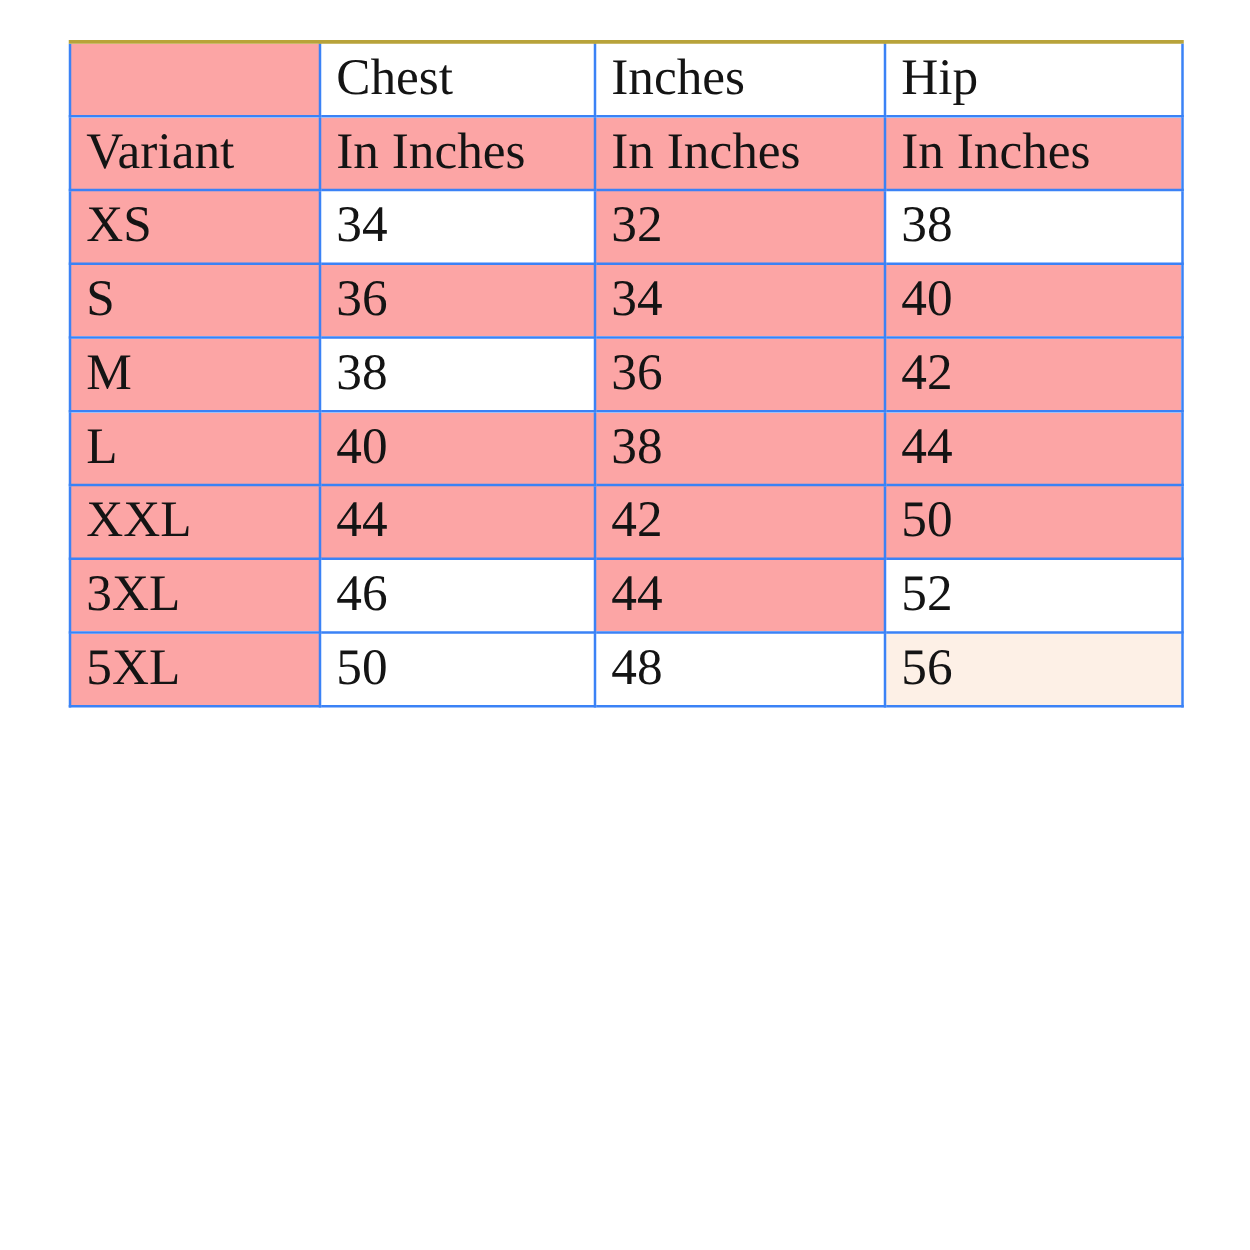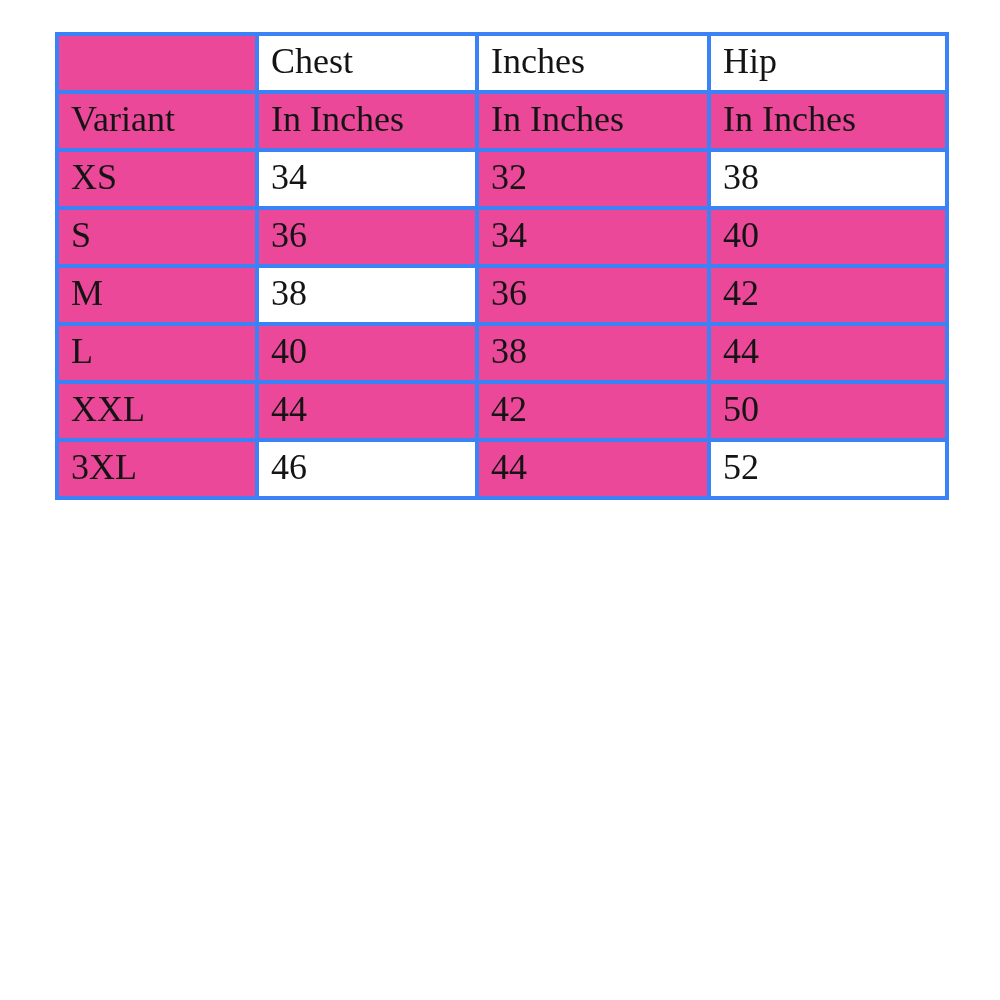--- a/index.html
+++ b/index.html
@@ -26,39 +26,39 @@
     top: 32px;
     width: 890px;
   }
   table.size-chart {
     border-collapse: collapse;
     width: 890px;
     table-layout: fixed;
     border-top: 3px solid #b8a33a;
   }
   table.size-chart td {
-    border: 4px solid #3b82f6;
+    border: 2px solid #3b82f6;
     padding: 6px 12px 10px 12px;
-    font-size: 36px;
+    font-size: 41px;
     line-height: 1.0;
     color: #141414;
     vertical-align: middle;
     height: 58px;
     box-sizing: border-box;
     overflow: hidden;
     white-space: nowrap;
   }
   
   col.c0 { width: 200px; }
   col.c1 { width: 220px; }
   col.c2 { width: 232px; }
   col.c3 { width: 238px; }
 
   
-  .tint  { background: #ec4899; }
+  .tint  { background: #fca5a5; }
   .plain { background: #ffffff; }
   .tint-light { background: #fdf0e6; }
 
   .hdr-top td { height: 86px; }
   .hdr-sub td { height: 86px; }
 
   td.label-cell { padding-left: 14px; }
   td.val-cell { padding-left: 14px; }
 </style>
 </head>
@@ -116,16 +116,22 @@
           <td class="tint val-cell">44</td>
           <td class="tint val-cell">42</td>
           <td class="tint val-cell">50</td>
         </tr>
         <tr>
           <td class="tint label-cell">3XL</td>
           <td class="plain val-cell">46</td>
           <td class="tint val-cell">44</td>
           <td class="plain val-cell">52</td>
         </tr>
+        <tr>
+          <td class="tint label-cell">5XL</td>
+          <td class="plain val-cell">50</td>
+          <td class="plain val-cell">48</td>
+          <td class="tint-light val-cell">56</td>
+        </tr>
       </tbody>
     </table>
   </div>
 </div>
 
 </body></html>

